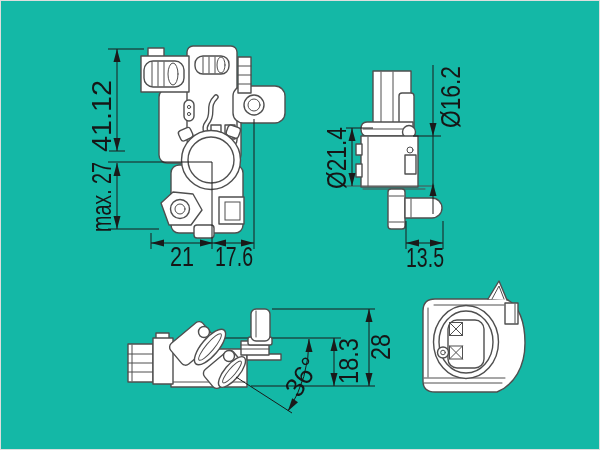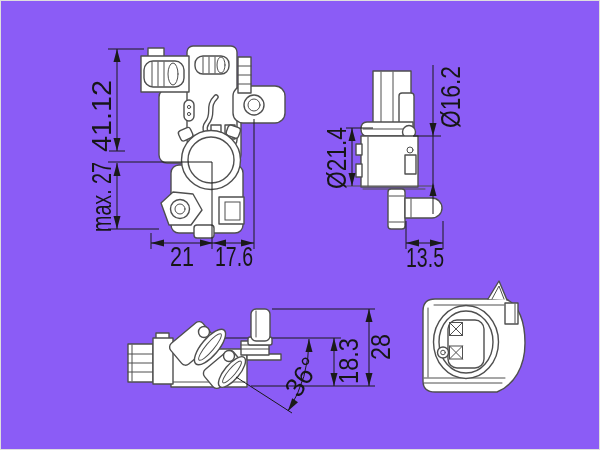--- a/index.html
+++ b/index.html
@@ -1,16 +1,16 @@
 <!DOCTYPE html>
 <html><head>
 <meta charset="utf-8">
 <style>
   html,body{margin:0;padding:0;background:#fff;}
-  #stage{position:relative;width:598px;height:448px;background:#8b5cf6;border:1px solid #dedede;overflow:hidden;}
+  #stage{position:relative;width:598px;height:448px;background:#14b8a6;border:1px solid #dedede;overflow:hidden;}
   svg{position:absolute;left:0;top:0;}
   svg text{font-family:"Liberation Sans", sans-serif;font-size:27px;fill:#161616;}
   .part{stroke:#4f4f4f;stroke-width:1.4;fill:#ffffff;stroke-linejoin:round;stroke-linecap:round;}
   .part-thin{stroke:#4f4f4f;stroke-width:1;fill:none;stroke-linecap:round;}
   .dim{stroke:#1a1a1a;stroke-width:1;fill:none;}
   .arrow{fill:#1a1a1a;stroke:none;}
 </style>
 </head>
 <body>
 

